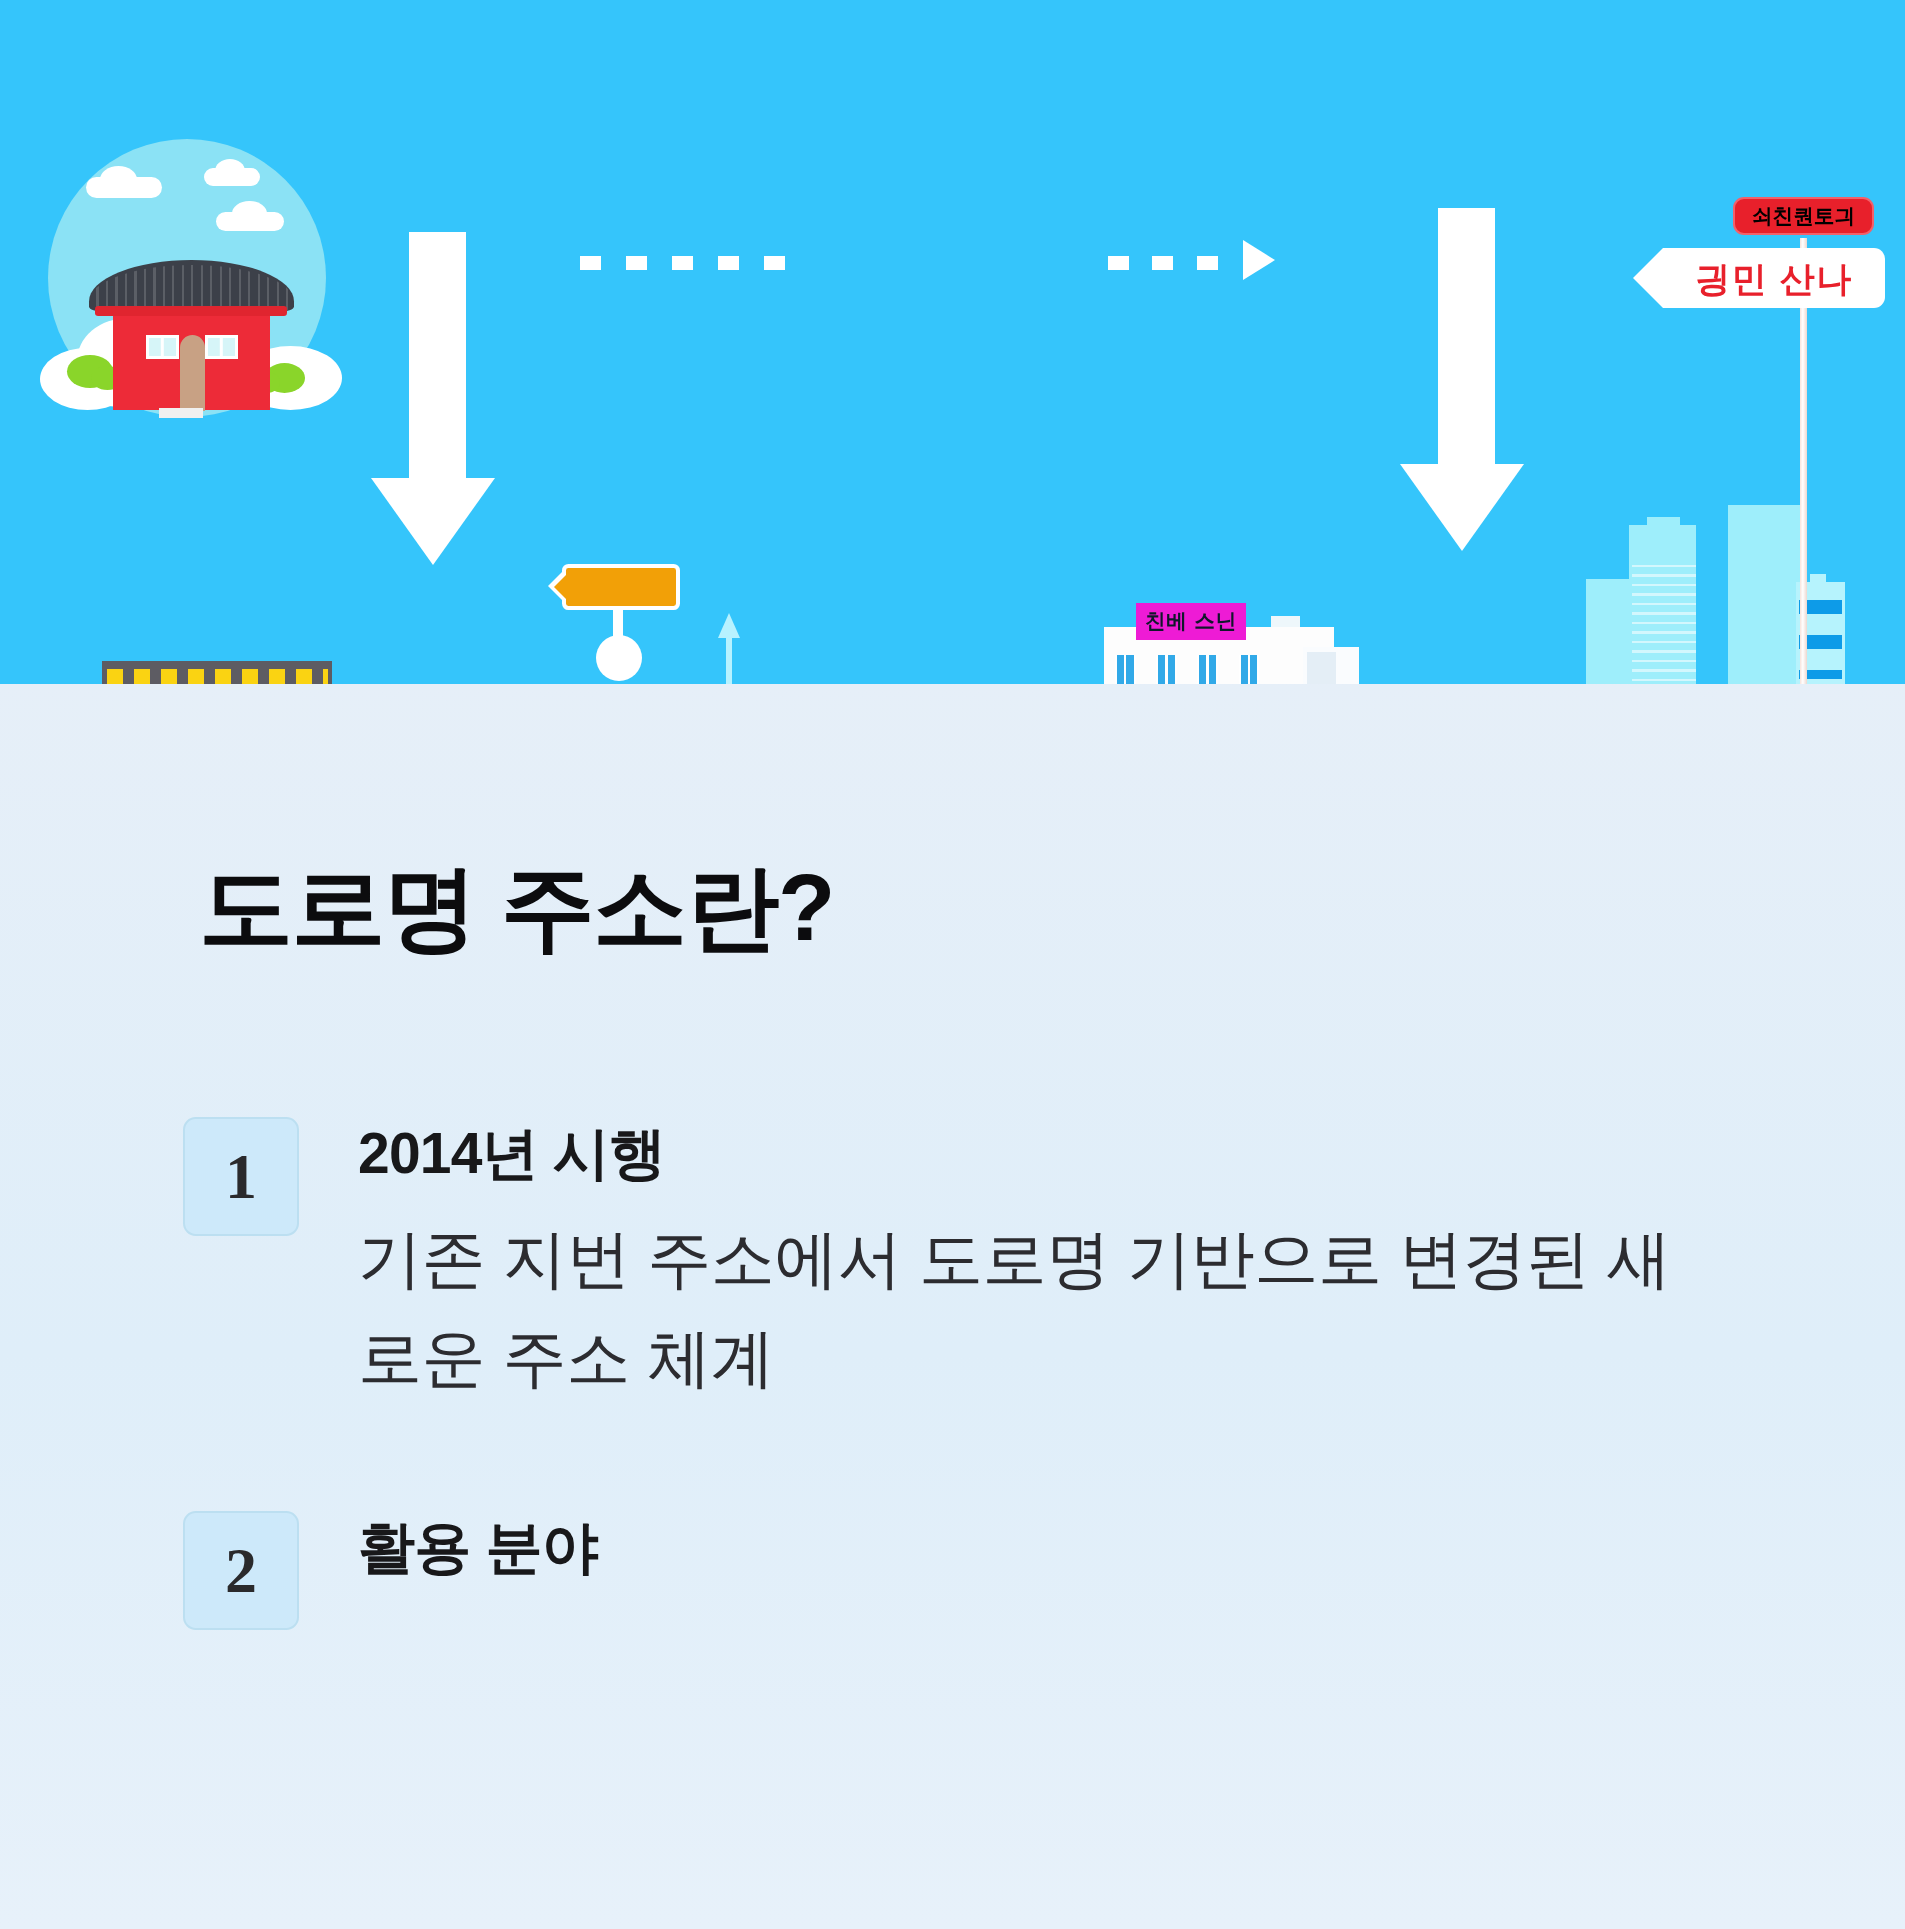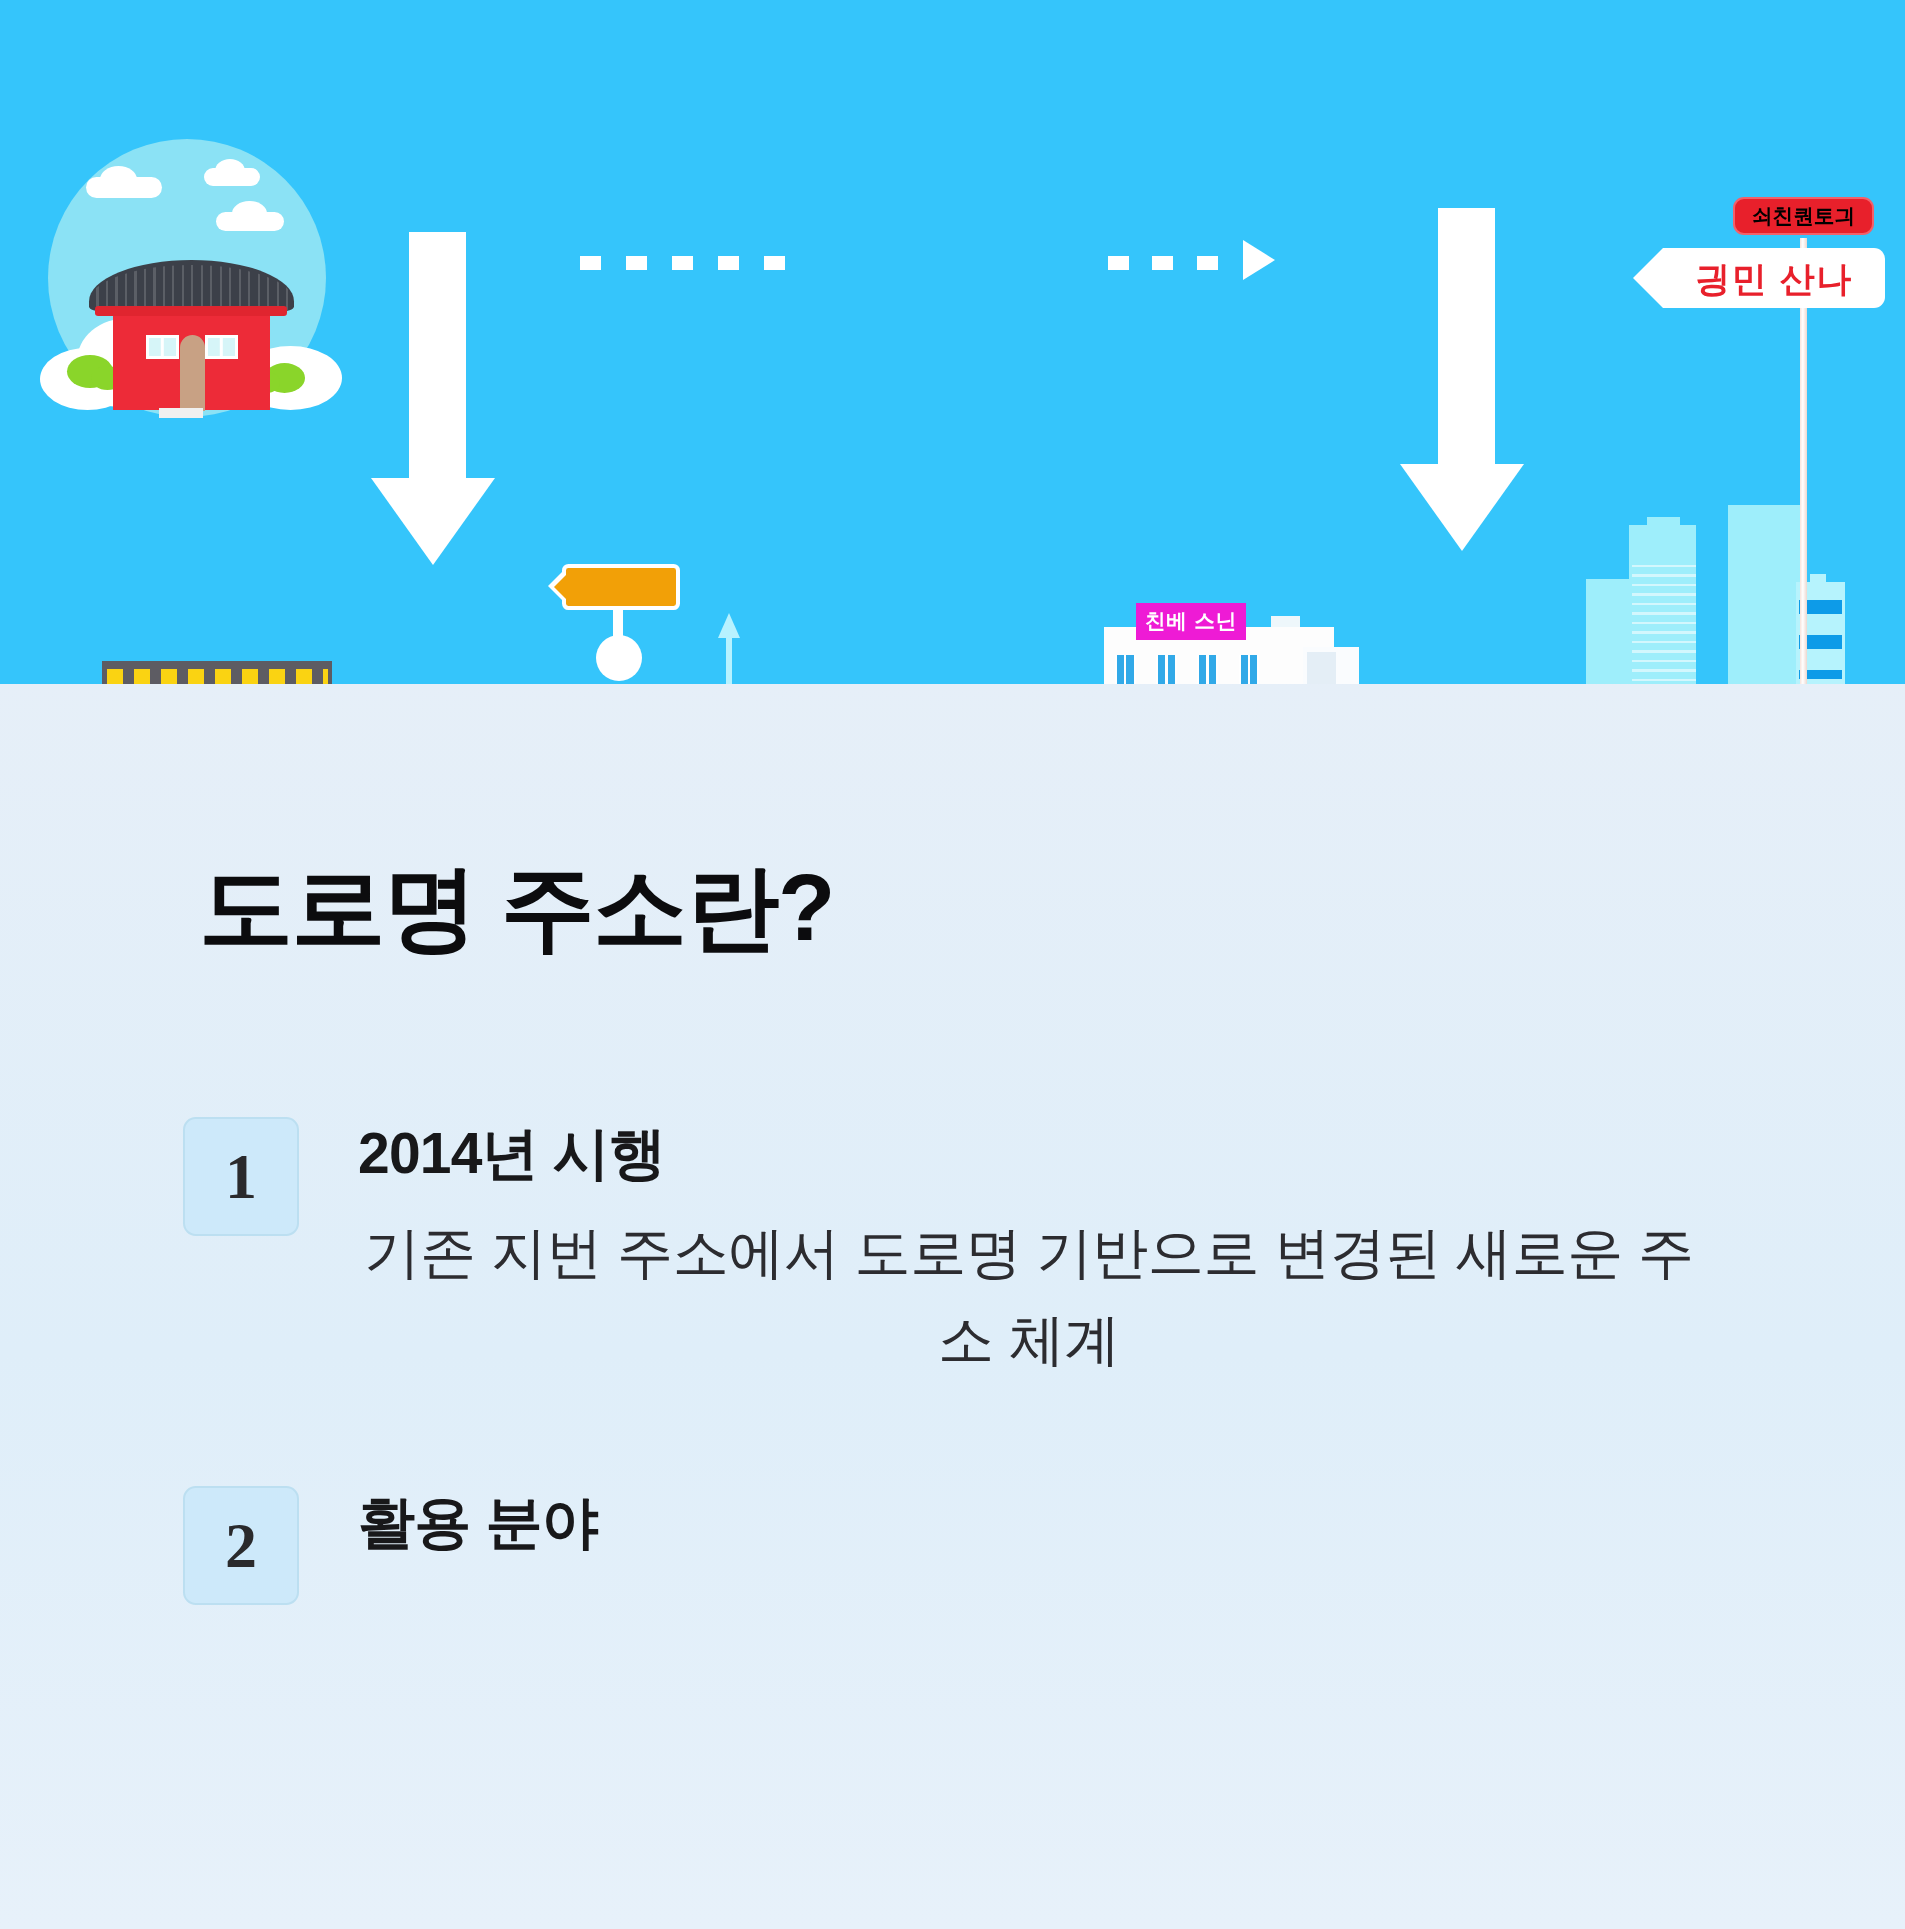--- a/index.html
+++ b/index.html
@@ -317,21 +317,21 @@
     width: 29px; height: 32px;
     background: #e4eef6;
   }
   .shop-sign {
     position: absolute; left: 32px; top: 0px;
     width: 110px; height: 37px;
     background: #ee1bd5;
     display: flex; align-items: center; justify-content: center;
   }
   .shop-sign .txt {
-    color: #ffffff;
+    color: #0f172a;
     font-size: 20.6px;
     font-weight: bold;
     letter-spacing: 0.8px;
     line-height: 1;
   }
   .shop-windows {
     position: absolute; left: 11px; top: 52px;
     width: 159px; height: 29px;
     display: flex; gap: 20.6px;
   }
@@ -504,27 +504,26 @@
     font-size: 57px;
     font-weight: 800;
     color: #18181a;
     letter-spacing: -0.8px;
     line-height: 1.1;
     padding-top: 4.8px;
   }
 
   .item-desc {
     margin: 25.4px 0 0 0;
-    font-size: 56px;
+    font-size: 64px;
     font-weight: 400;
     color: #2c2c30;
     line-height: 1.55;
     letter-spacing: -0.4px;
     max-width: 1342px;
-    text-align: center;
   }
 </style>
 </head>
 <body>
 
 <div id="page">
 
   <div class="hero">
 
     <div class="hanok-scene">

